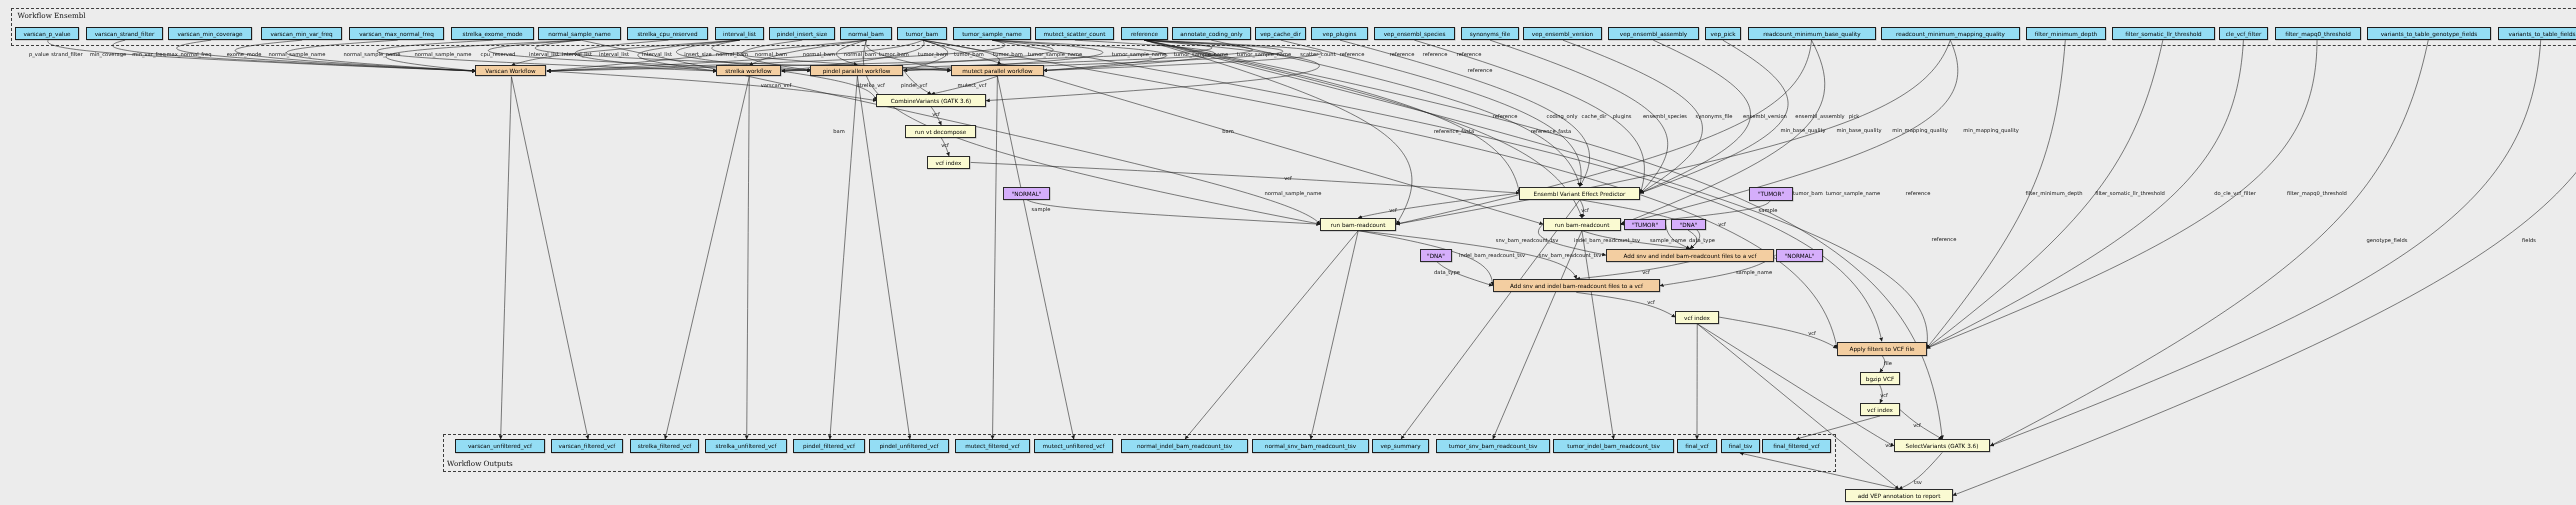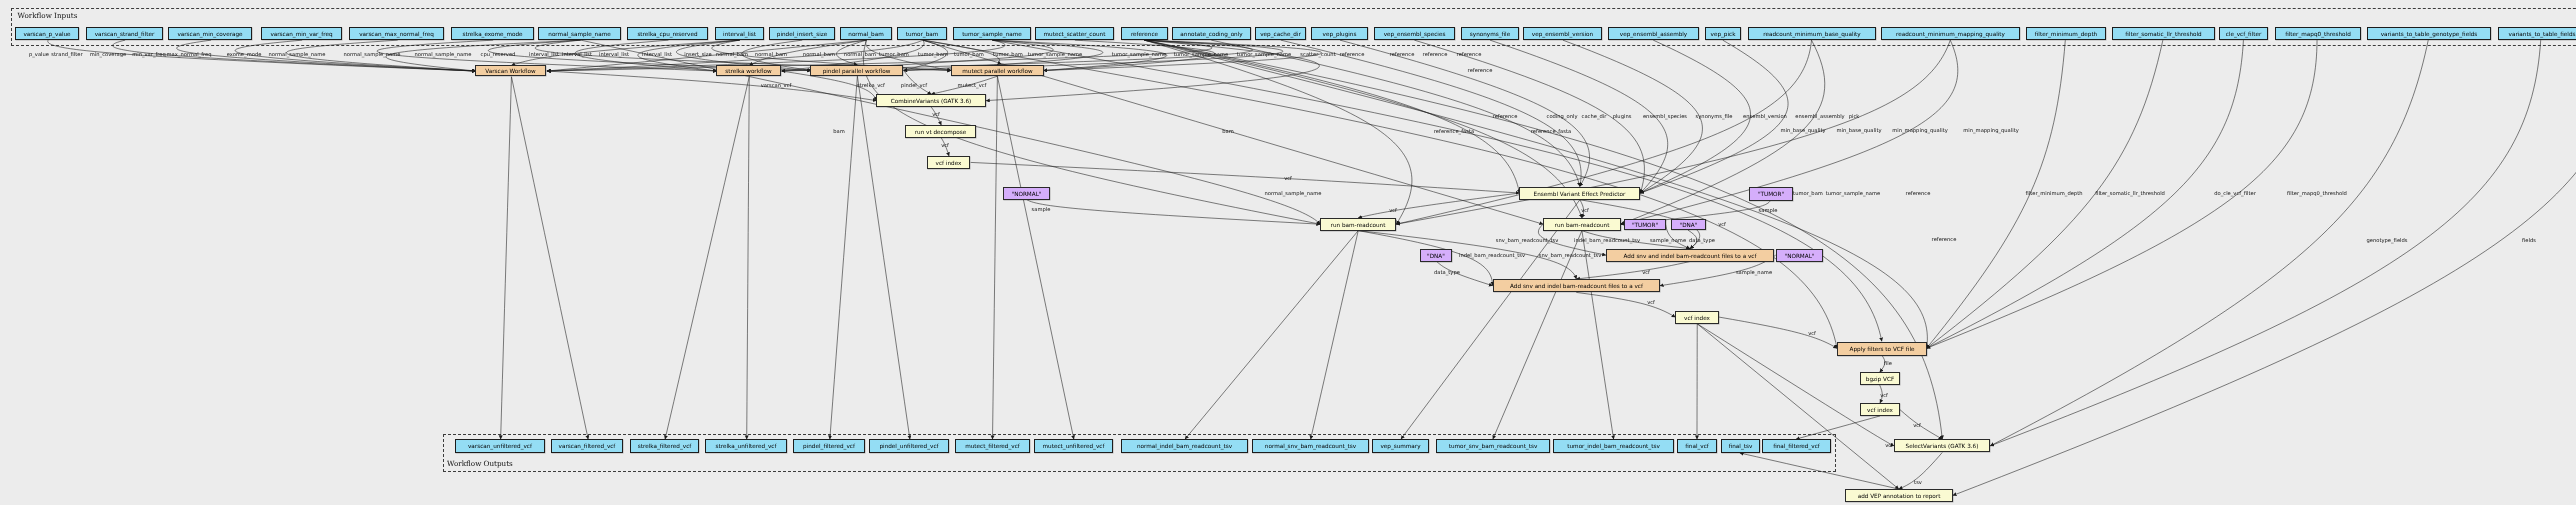--- a/index.html
+++ b/index.html
@@ -151,21 +151,21 @@
         <path d="M 3066.5,388 C 2979.625,504.25 2805.875,736.75 2719,853" fill="none" stroke="#1c1c1c" stroke-width="1.1" marker-end="url(#arr)"></path>
         <path d="M 3070.5,448 C 3027.25,549.25 2940.75,751.75 2897.5,853" fill="none" stroke="#1c1c1c" stroke-width="1.1" marker-end="url(#arr)"></path>
         <path d="M 3070.5,448 C 3085.875,549.25 3116.625,751.75 3132,853" fill="none" stroke="#1c1c1c" stroke-width="1.1" marker-end="url(#arr)"></path>
         <path d="M 3294.5,629 C 3294.375,685 3294.125,797 3294,853" fill="none" stroke="#1c1c1c" stroke-width="1.1" marker-end="url(#arr)"></path>
         <path d="M 3686,950 C 3608.875,932.5 3454.625,897.5 3377.5,880" fill="none" stroke="#1c1c1c" stroke-width="1.1" marker-end="url(#arr)"></path>
         <path d="M 3649.5,808 C 3608.75,819.25 3527.25,841.75 3486.5,853" fill="none" stroke="#1c1c1c" stroke-width="1.1" marker-end="url(#arr)"></path>
       </g>
   </svg>
 
   <div class="panel" id="inputs-panel" style="left:11.3px;top:7.7px;width:2660px;height:38px;"></div>
-  <div class="panel-title" id="inputs-title" style="left:17.5px;top:11.3px;">Workflow Inputs</div>
+  <div class="panel-title" id="inputs-title" style="left:17.5px;top:11.3px;">Workflow Ensembl</div>
 
   <div class="panel" id="outputs-panel" style="left:443px;top:434px;width:1393px;height:38px;"></div>
   <div class="panel-title" id="outputs-title" style="left:447px;top:459px;">Workflow Outputs</div>
 
   <div id="nodes">
       <div class="node io" style="left: 15px; top: 27px; width: 64px; height: 13.4px; background: rgb(148, 221, 244);">varscan_p_value</div>
       <div class="node io" style="left: 86px; top: 27px; width: 77px; height: 13.4px; background: rgb(148, 221, 244);">varscan_strand_filter</div>
       <div class="node io" style="left: 168px; top: 27px; width: 84px; height: 13.4px; background: rgb(148, 221, 244);">varscan_min_coverage</div>
       <div class="node io" style="left: 261px; top: 27px; width: 81px; height: 13.4px; background: rgb(148, 221, 244);">varscan_min_var_freq</div>
       <div class="node io" style="left: 349px; top: 27px; width: 95px; height: 13.4px; background: rgb(148, 221, 244);">varscan_max_normal_freq</div>

